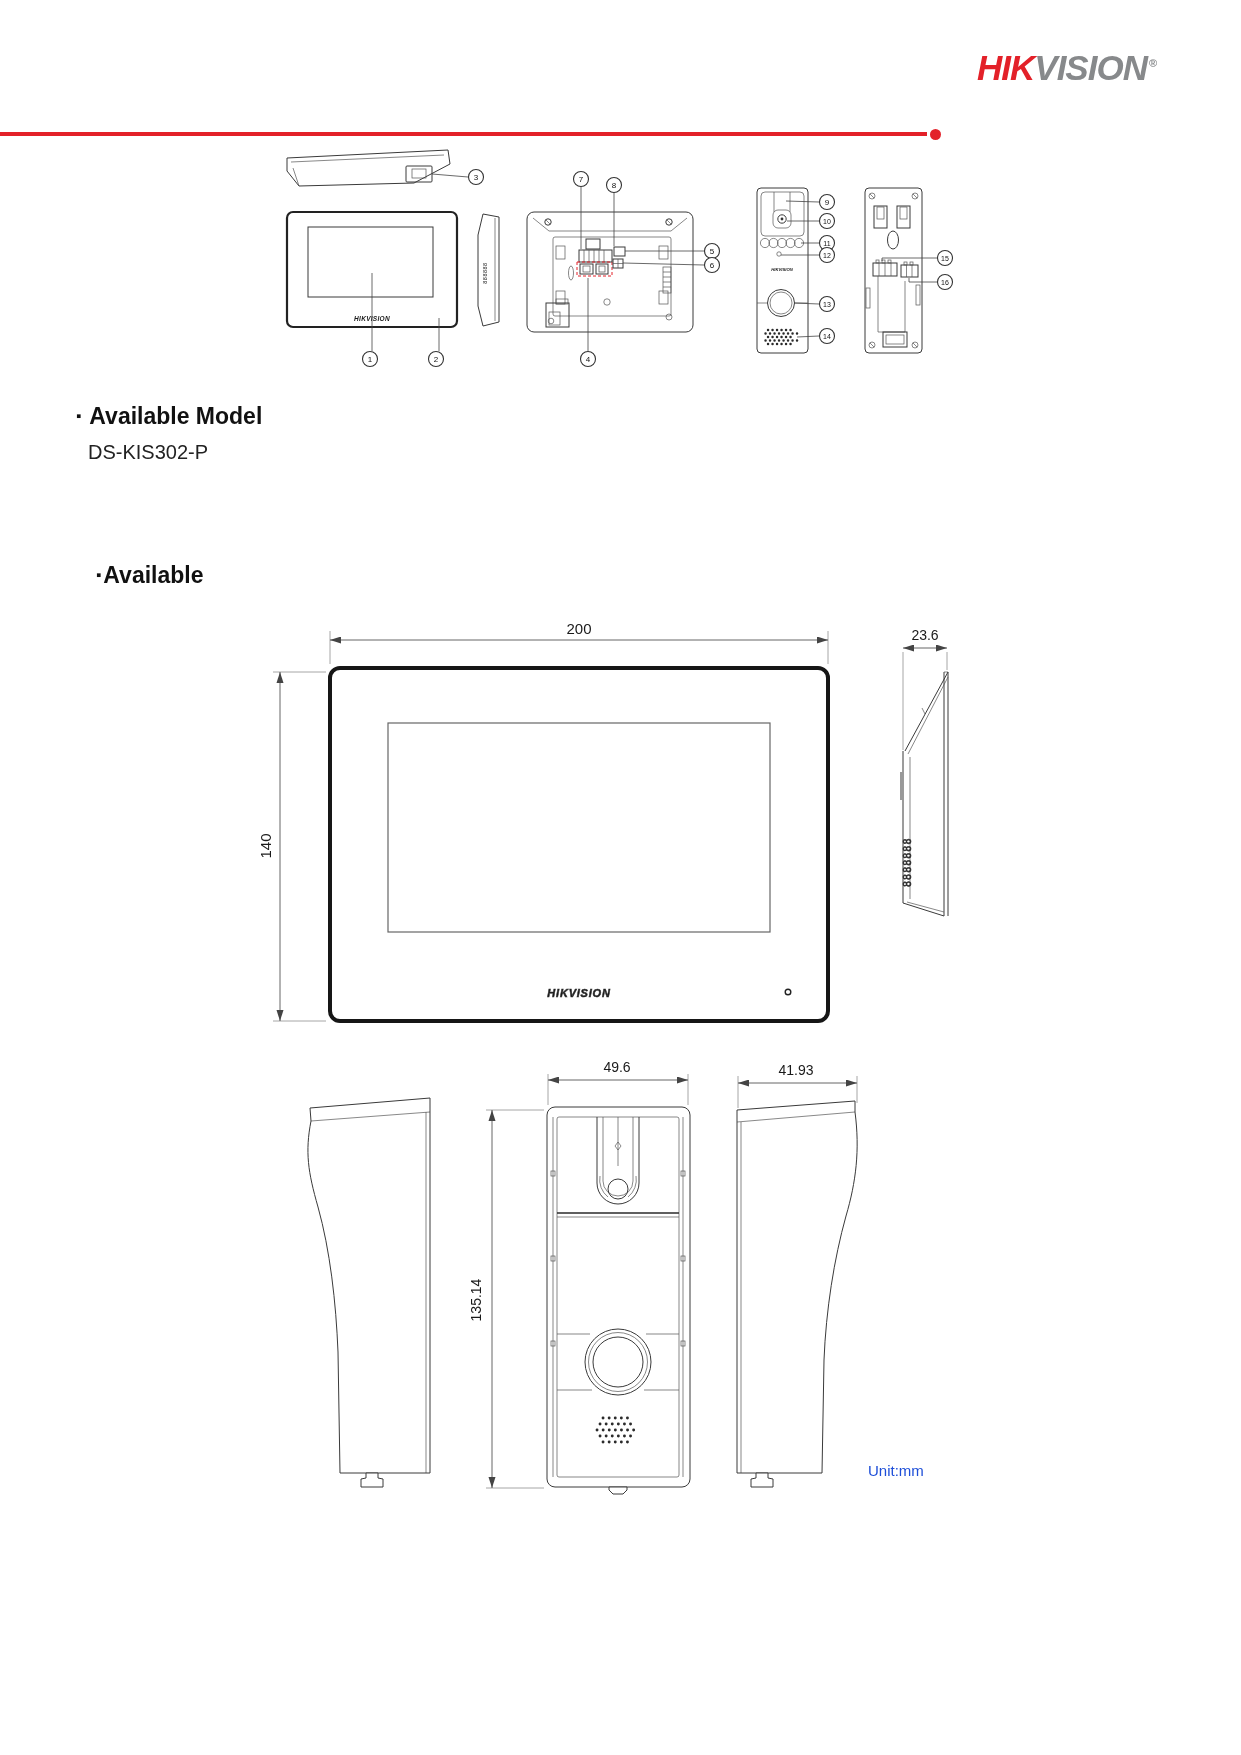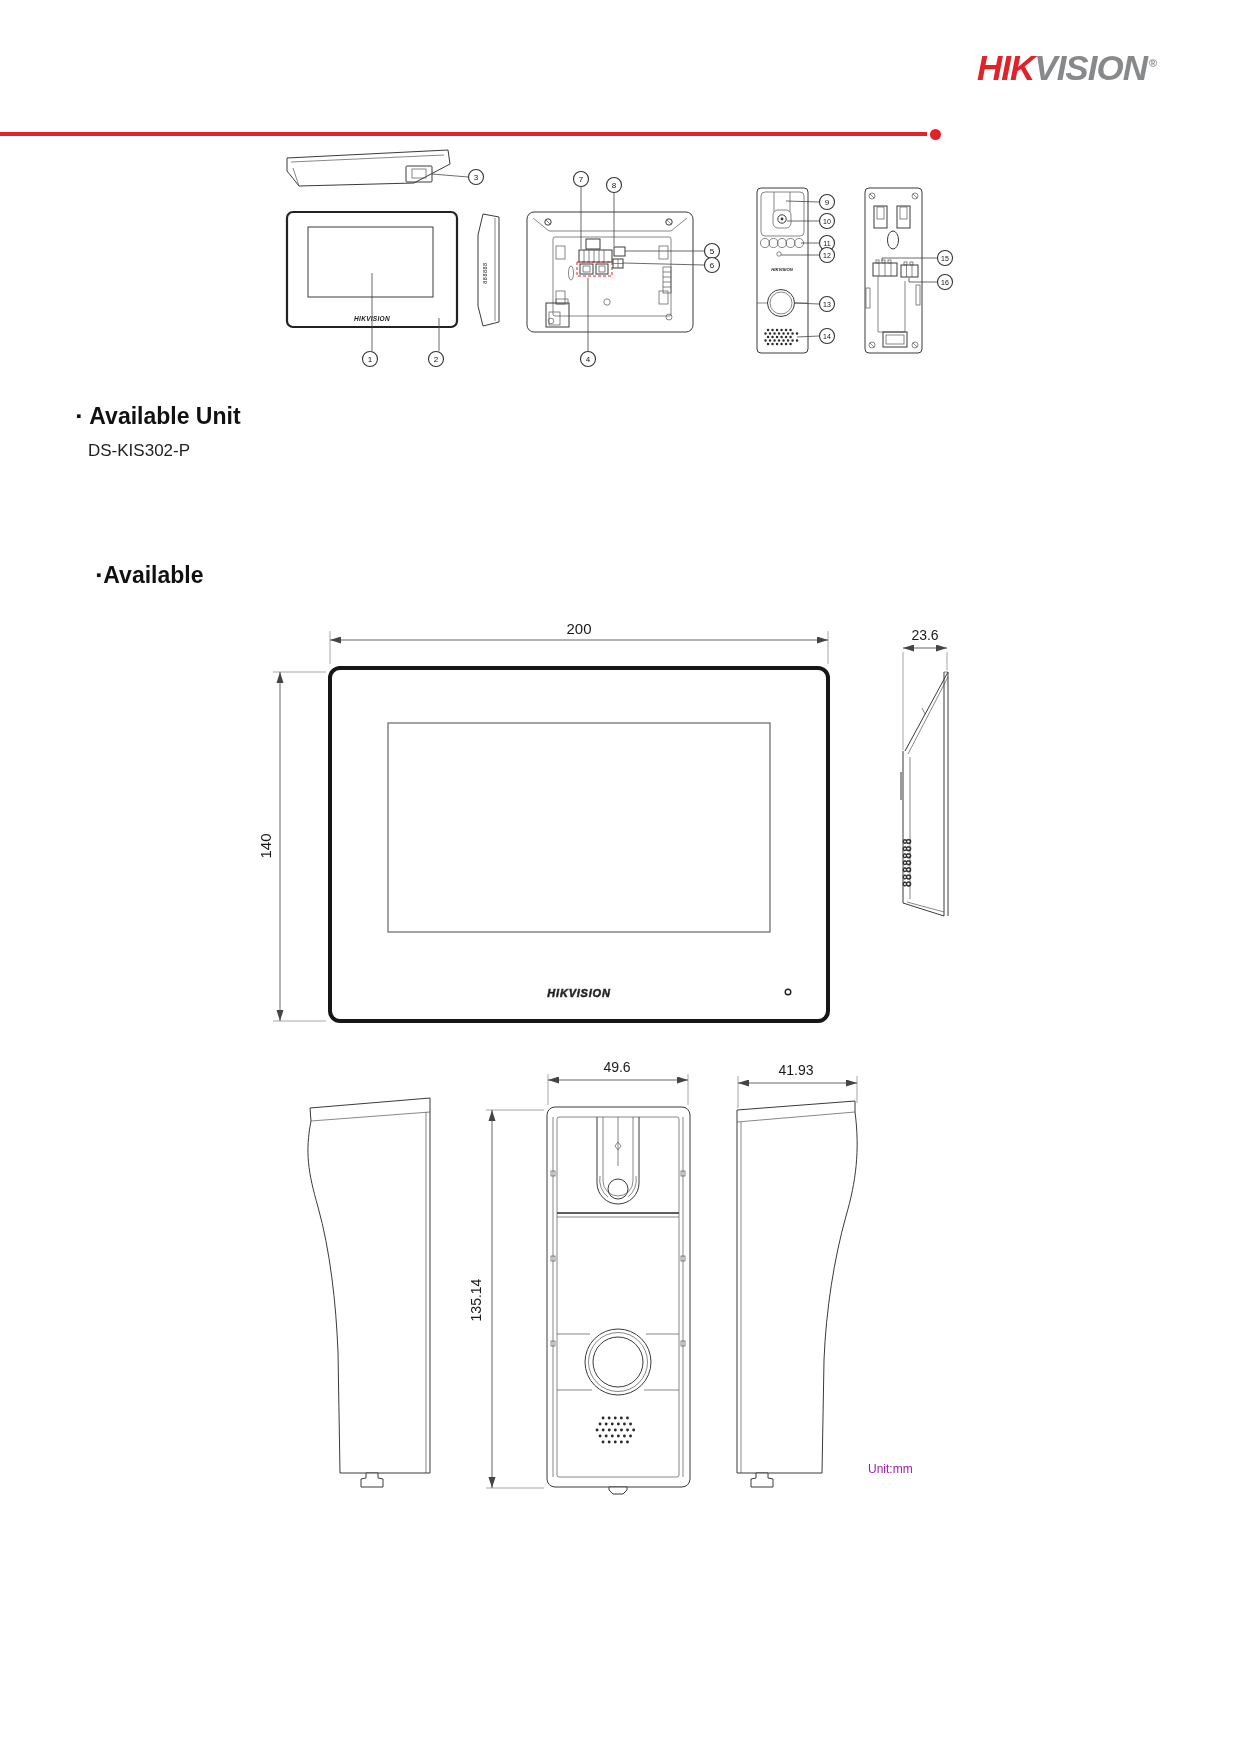--- a/index.html
+++ b/index.html
@@ -12,22 +12,22 @@
   .logo .vision{color:#87898b;}
   .logo sup{font-size:11px;color:#87898b;font-style:normal;letter-spacing:0;margin-left:2px;}
   .redline{left:0;top:132px;width:927px;height:4px;background:#e32129;}
   .reddot{left:930px;top:129px;width:11px;height:11px;border-radius:50%;background:#e32129;}
   
   .sec-head{display:flex;align-items:center;font-weight:bold;font-size:23px;color:#111;}
   .sec-head .bullet{font-size:15px;margin-right:8px;position:relative;top:-1px;}
   #head-model{left:76px;top:403px;}
   #head-dim{left:96px;top:562px;}
   #head-dim .bullet{margin-right:2px;}
-  .model-text{left:88px;top:441px;font-size:17px;color:#222;}
-  .unit-label{left:868px;top:1462px;font-size:12px;color:#a21caf;}
+  .model-text{left:88px;top:441px;font-size:20px;color:#222;}
+  .unit-label{left:868px;top:1462px;font-size:15px;color:#1d4ed8;}
   
   .ln{fill:none;stroke:#3a3a3a;stroke-width:1;}
   .lnt{fill:none;stroke:#555;stroke-width:.7;}
   .lnk{fill:none;stroke:#2a2a2a;stroke-width:1.6;}
   .fillw{fill:#fff;stroke:#3a3a3a;stroke-width:1;}
   .frame{fill:#fff;stroke:#161616;stroke-width:4;}
   .dim{stroke:#555;stroke-width:.9;fill:none;}
   .ext{stroke:#888;stroke-width:.75;fill:none;}
   .lead{stroke:#444;stroke-width:.8;fill:none;}
   .co{fill:#fff;stroke:#333;stroke-width:1.1;}
@@ -235,21 +235,21 @@
         <text class="cnum2" x="827" y="338.5" text-anchor="middle">14</text>
       <circle class="co" cx="945" cy="258" r="7.5"></circle>
         <text class="cnum2" x="945" y="260.5" text-anchor="middle">15</text>
       <circle class="co" cx="945" cy="282" r="7.5"></circle>
         <text class="cnum2" x="945" y="284.5" text-anchor="middle">16</text>
     </g>
   </svg>
 
   <div class="abs sec-head" id="head-model">
     <span class="bullet">▪</span>
-    <span>Available Unit</span>
+    <span>Available Model</span>
   </div>
   <div class="abs model-text">DS-KIS302-P</div>
 
   <div class="abs sec-head" id="head-dim">
     <span class="bullet">▪</span>
     <span>Available</span>
   </div>
 
   <svg class="abs" style="left:240px;top:600px;" width="720" height="435" viewBox="240 600 720 435">
     <defs>

